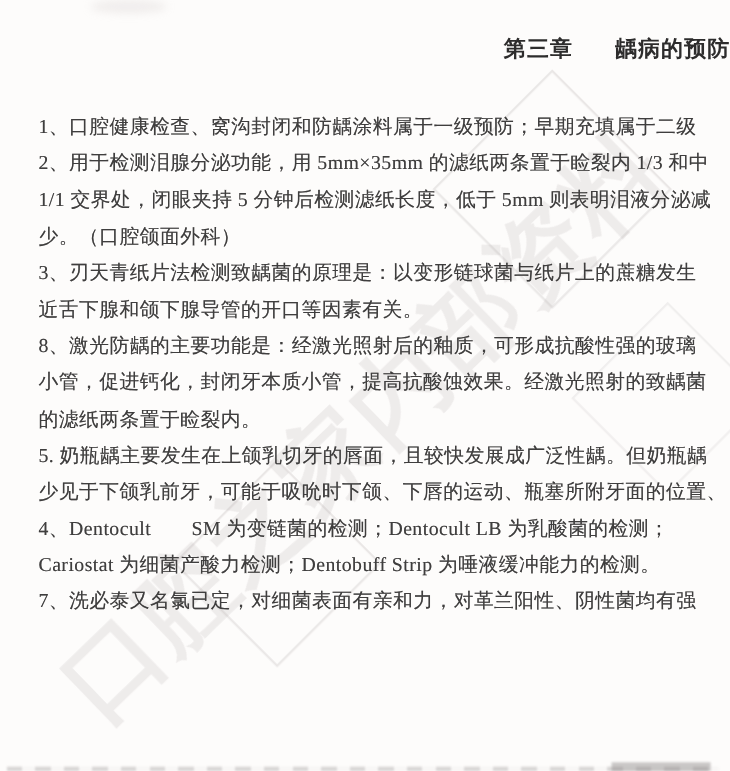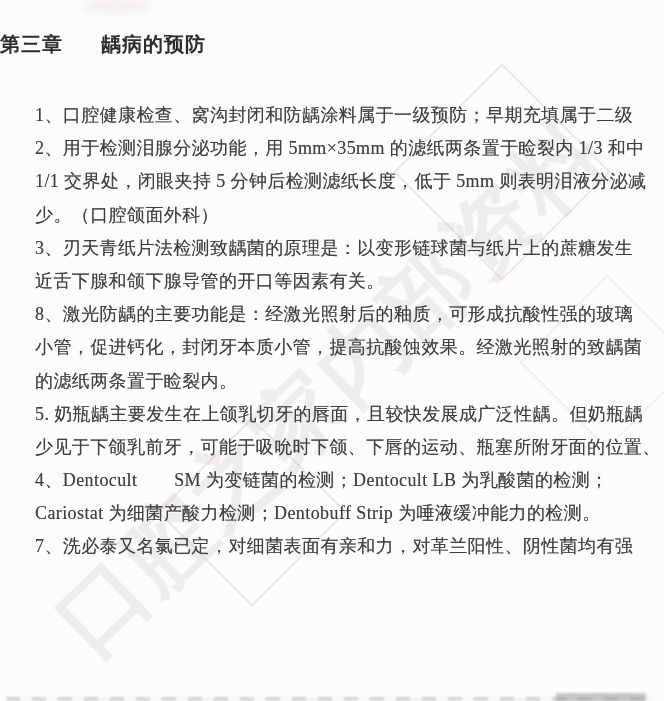--- a/index.html
+++ b/index.html
@@ -37,21 +37,21 @@
     filter:blur(0.5px);
   }
   .wm-diamond.d1{left:185px;top:445px;width:130px;height:130px;}
   .wm-diamond.d2{left:425px;top:95px;width:150px;height:150px;}
   .wm-diamond.d3{left:545px;top:300px;width:120px;height:120px;border-color:rgba(184,175,175,0.18);}
   
   .title{
     position:absolute;
     left:0;right:0;top:31px;
     margin:0;
-    text-align:left;
+    text-align:right;
     font-size:20px;
     font-weight:bold;
     color:#2d2c2c;
     z-index:2;
     letter-spacing:1px;
   }
   .title .chapter-name{margin-left:38px;}
   .body-text{
     position:absolute;
     left:35px;right:26px;top:99px;

